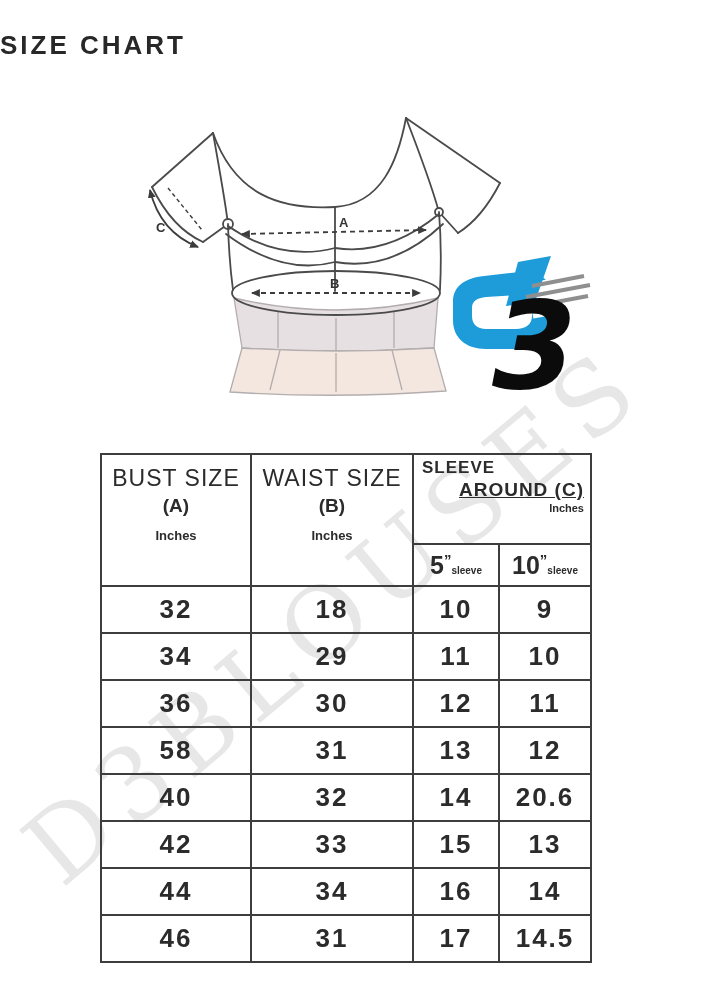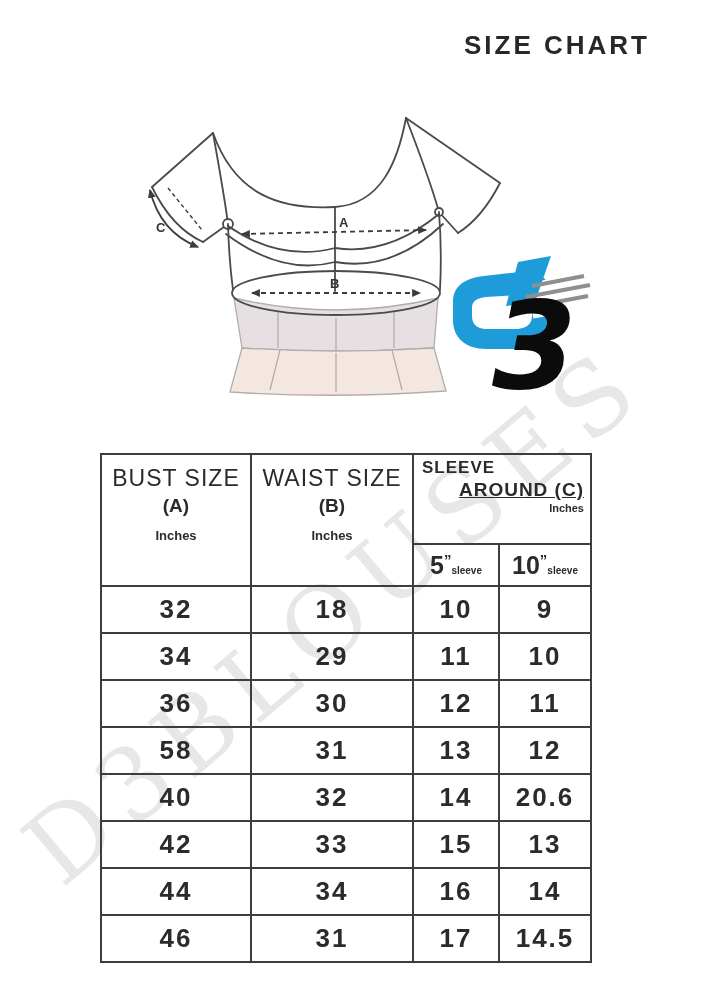--- a/index.html
+++ b/index.html
@@ -3,21 +3,21 @@
 <meta charset="utf-8">
 <style>
   html,body { margin:0; padding:0; background:#ffffff; }
   .canvas {
     position:relative; width:713px; height:1000px; background:#ffffff;
     overflow:hidden; font-family:"Liberation Sans", sans-serif; color:#2b2b2b;
   }
   
   .title {
     position:absolute; left:0; top:30px; width:650px; margin:0;
-    text-align:right; font-size:26px; font-weight:bold; letter-spacing:3px;
+    text-align:left; font-size:26px; font-weight:bold; letter-spacing:3px;
     color:#282828;
   }
   
   .watermark {
     position:absolute; left:2px; top:818px; z-index:1;
     transform:rotate(-40deg); transform-origin:0 0;
     font-family:"DejaVu Serif", serif; font-size:100px; letter-spacing:12px;
     color:rgba(70,70,70,0.13); white-space:nowrap; user-select:none;
   }
   

